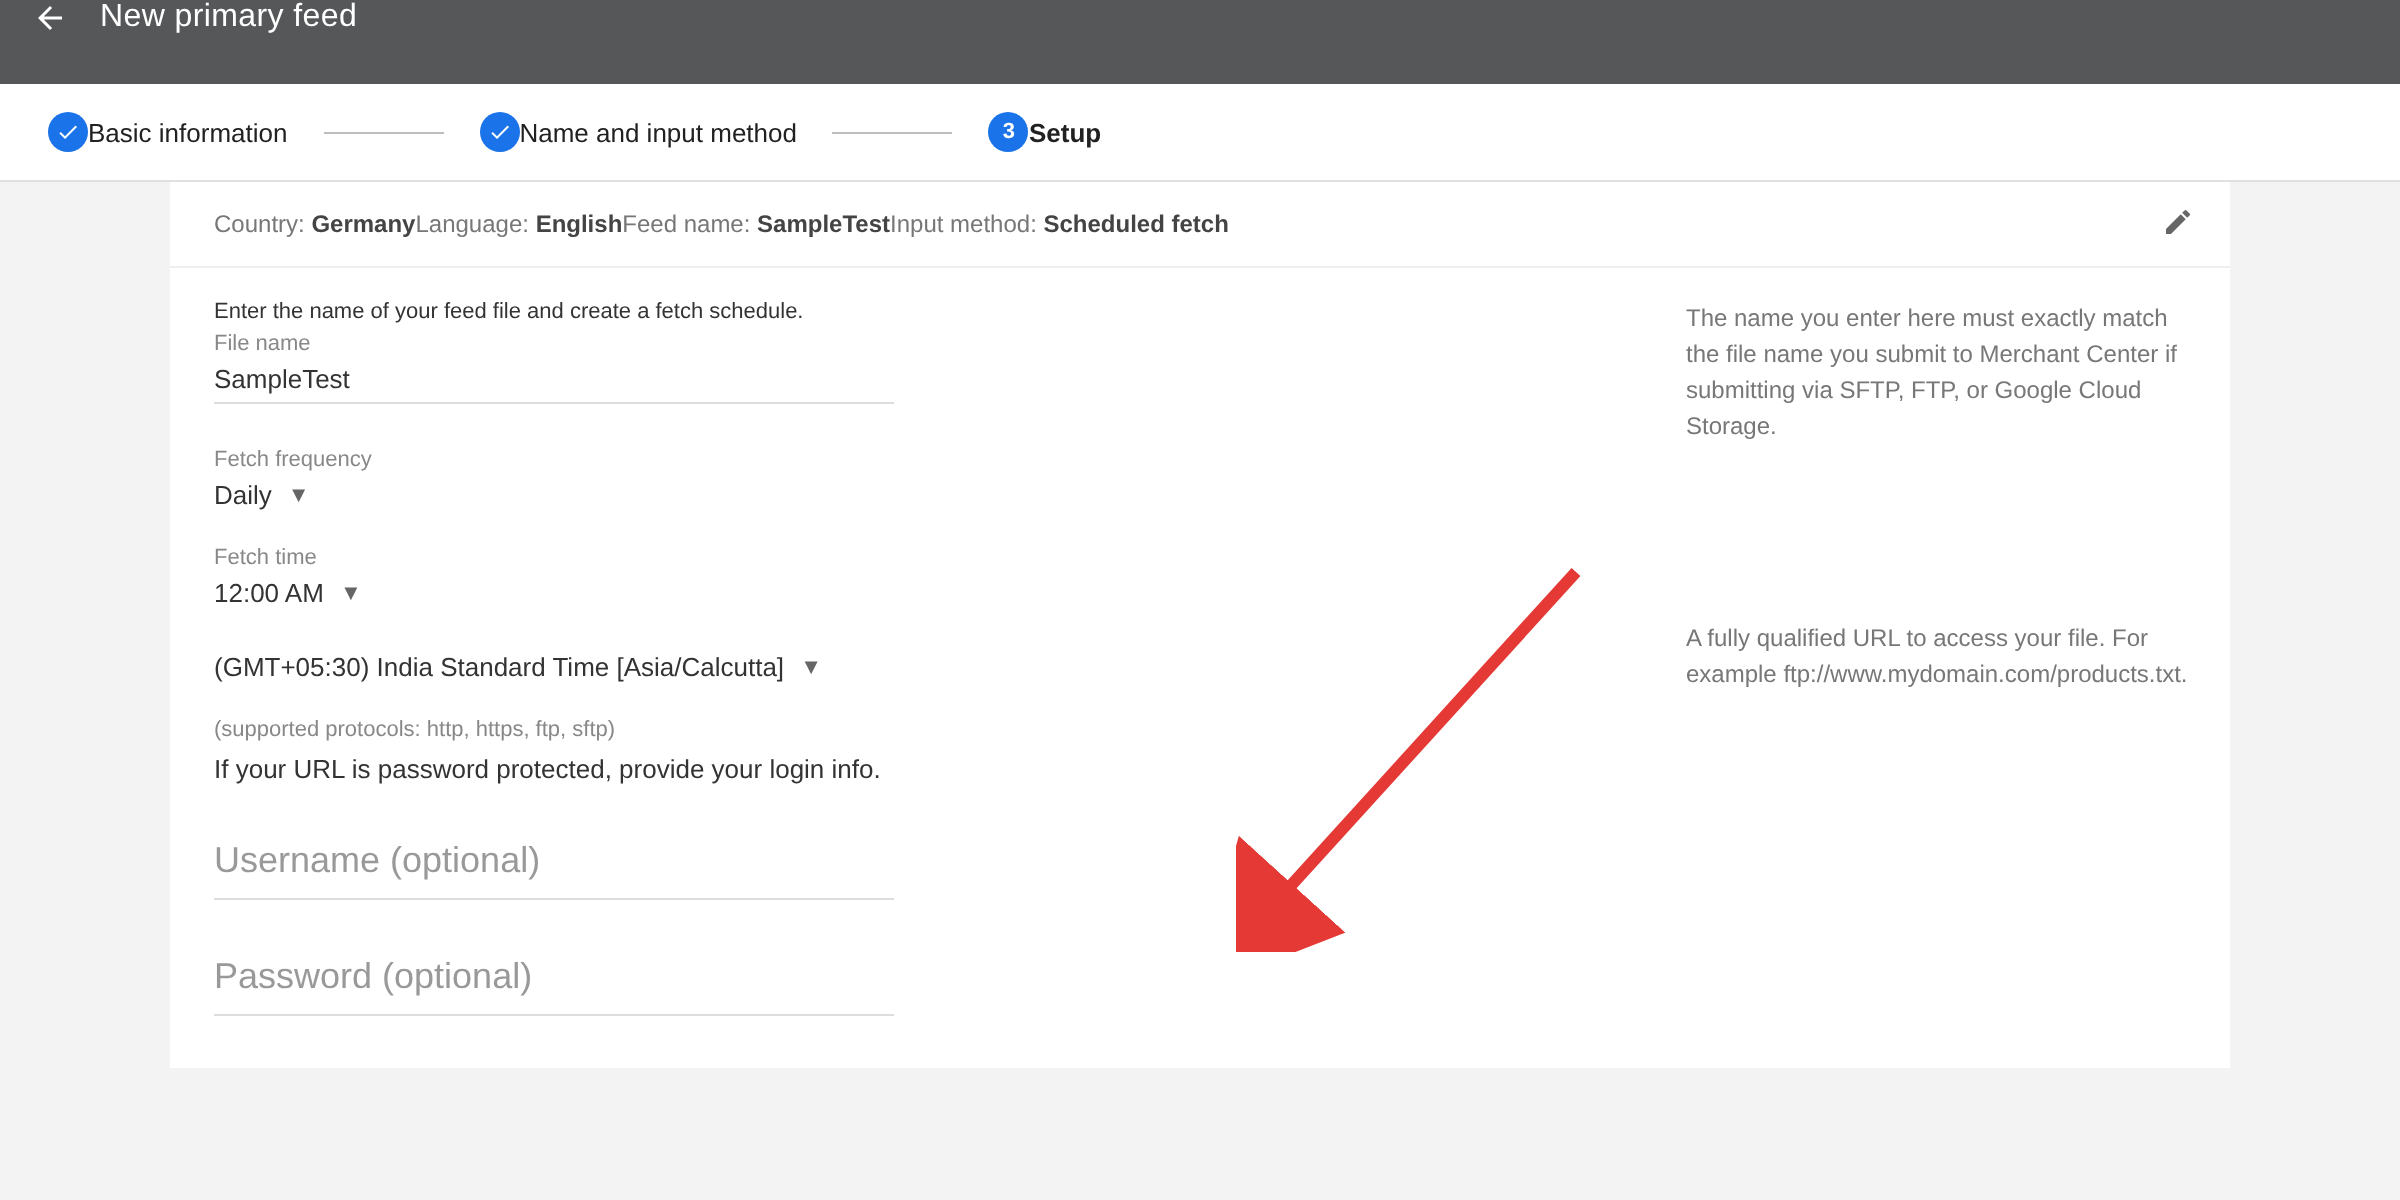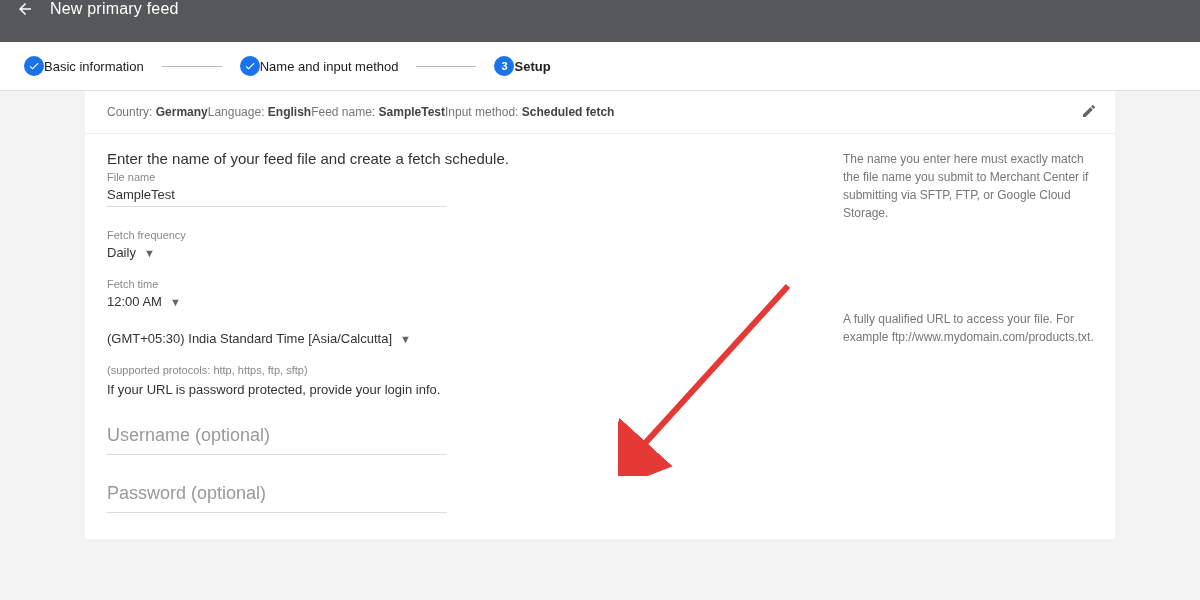--- a/index.html
+++ b/index.html
@@ -13,21 +13,21 @@
 .badge svg{width:12px;height:12px;fill:#fff}
 .line{width:60px;border-top:1px solid #bdbdbd}
 .content{margin:0 auto;width:1030px;position:relative}
 .summary{background:#fff;margin-top:0;padding:14px 22px;display:flex;align-items:center;font-size:12px;color:#777;position:relative;border-bottom:1px solid #eee}
 .summary b{color:#444;font-weight:600}
 .edit{position:absolute;right:18px;top:12px;cursor:pointer}
 .panel{background:#fff;display:flex}
 .form{flex:1;padding:16px 22px 26px}
 .help{width:290px;padding:16px 18px;font-size:12px;color:#777;line-height:1.5}
 .help .block{margin-bottom:88px}
-.intro{font-size:15px;color:#333;margin-bottom:2px}
+.intro{font-size:11px;color:#333;margin-bottom:2px}
 .field{margin-top:14px}
 .label{font-size:11px;color:#888}
 .active-label{color:#1a73e8}
 .value{font-size:13px;color:#333;padding:4px 0;border-bottom:1px solid #ddd;width:340px}
 .url .value{border-bottom:1px solid #1a73e8}
 .select{display:flex;align-items:center;gap:8px}
 .drop{font-size:11px;color:#666}
 .sup{font-size:11px;color:#888;margin-top:14px}
 .prot{font-size:13px;color:#333;margin-top:6px}
 .placeholder{font-size:18px;color:#999;width:340px;padding:8px 0;border-bottom:1px solid #ddd;margin-top:20px}

